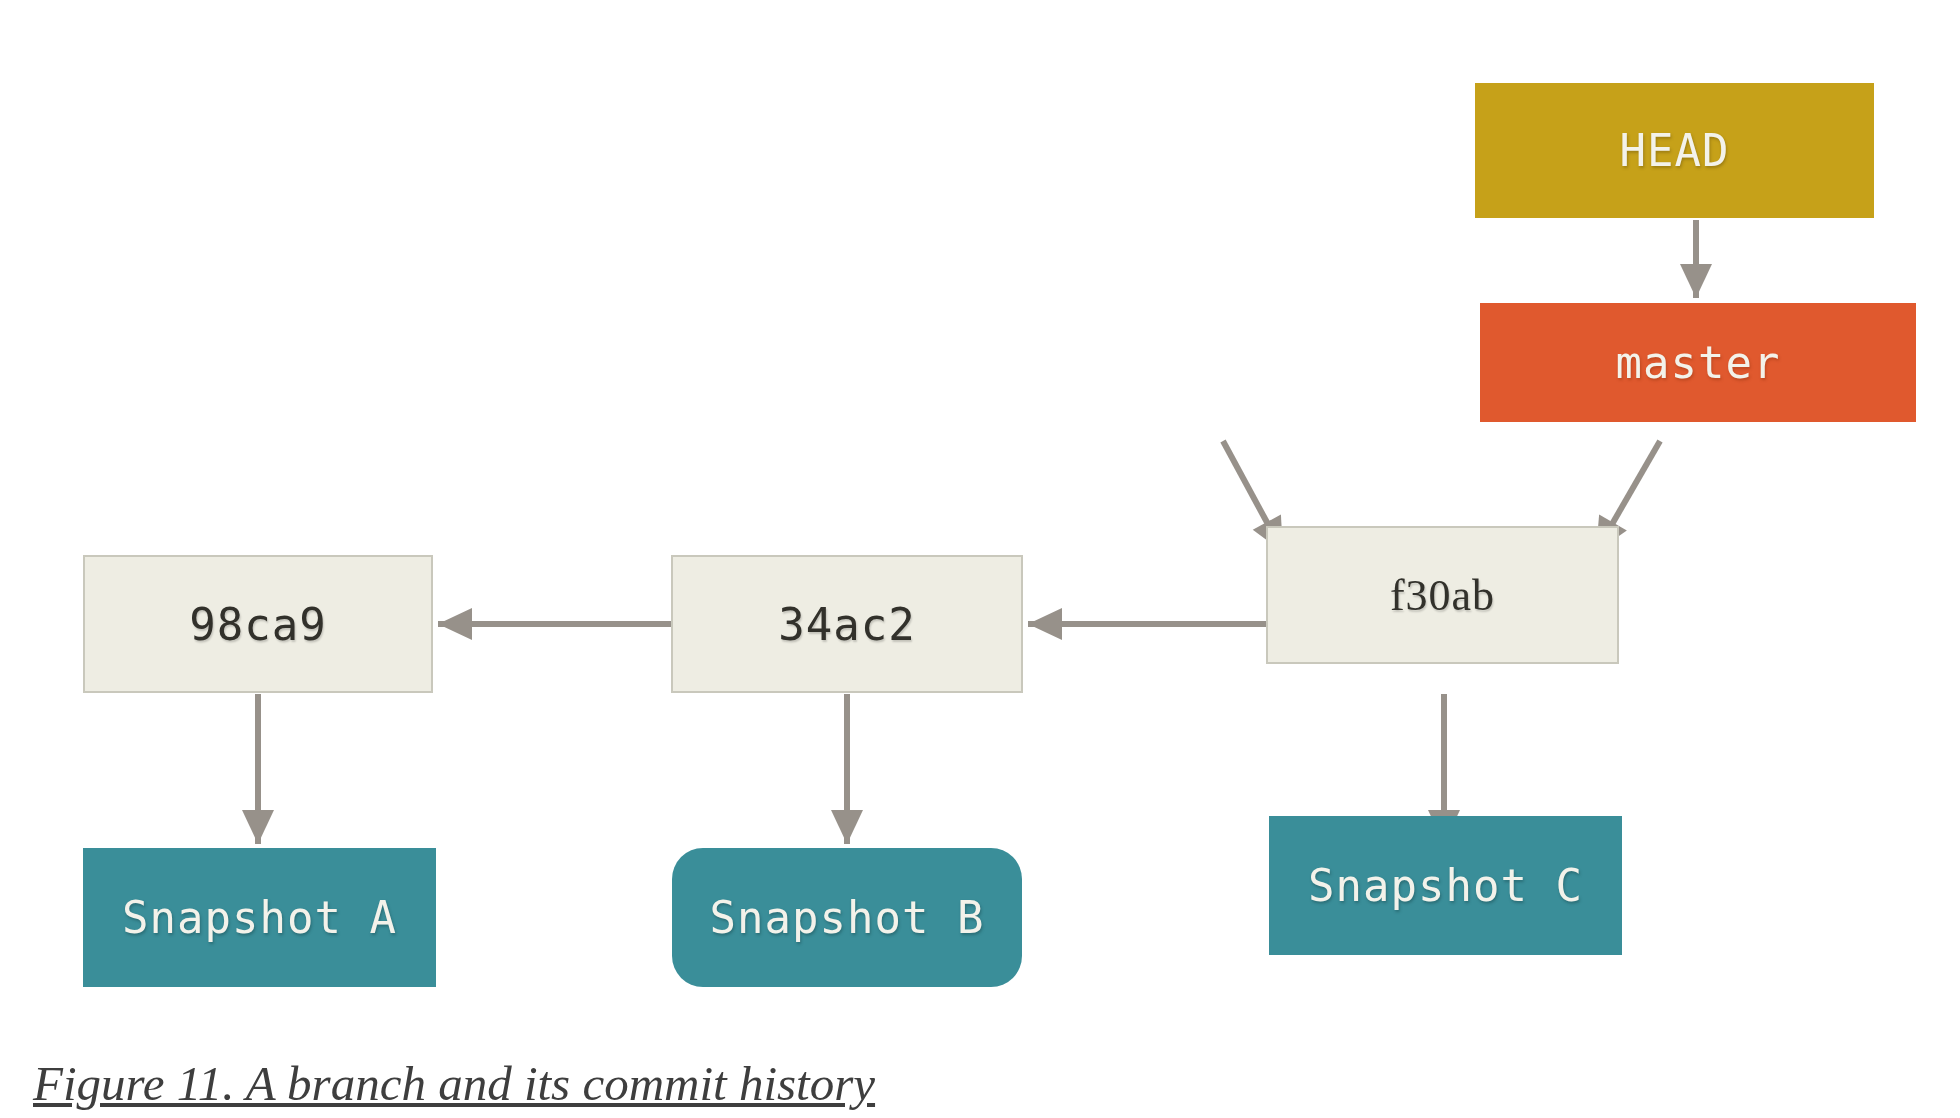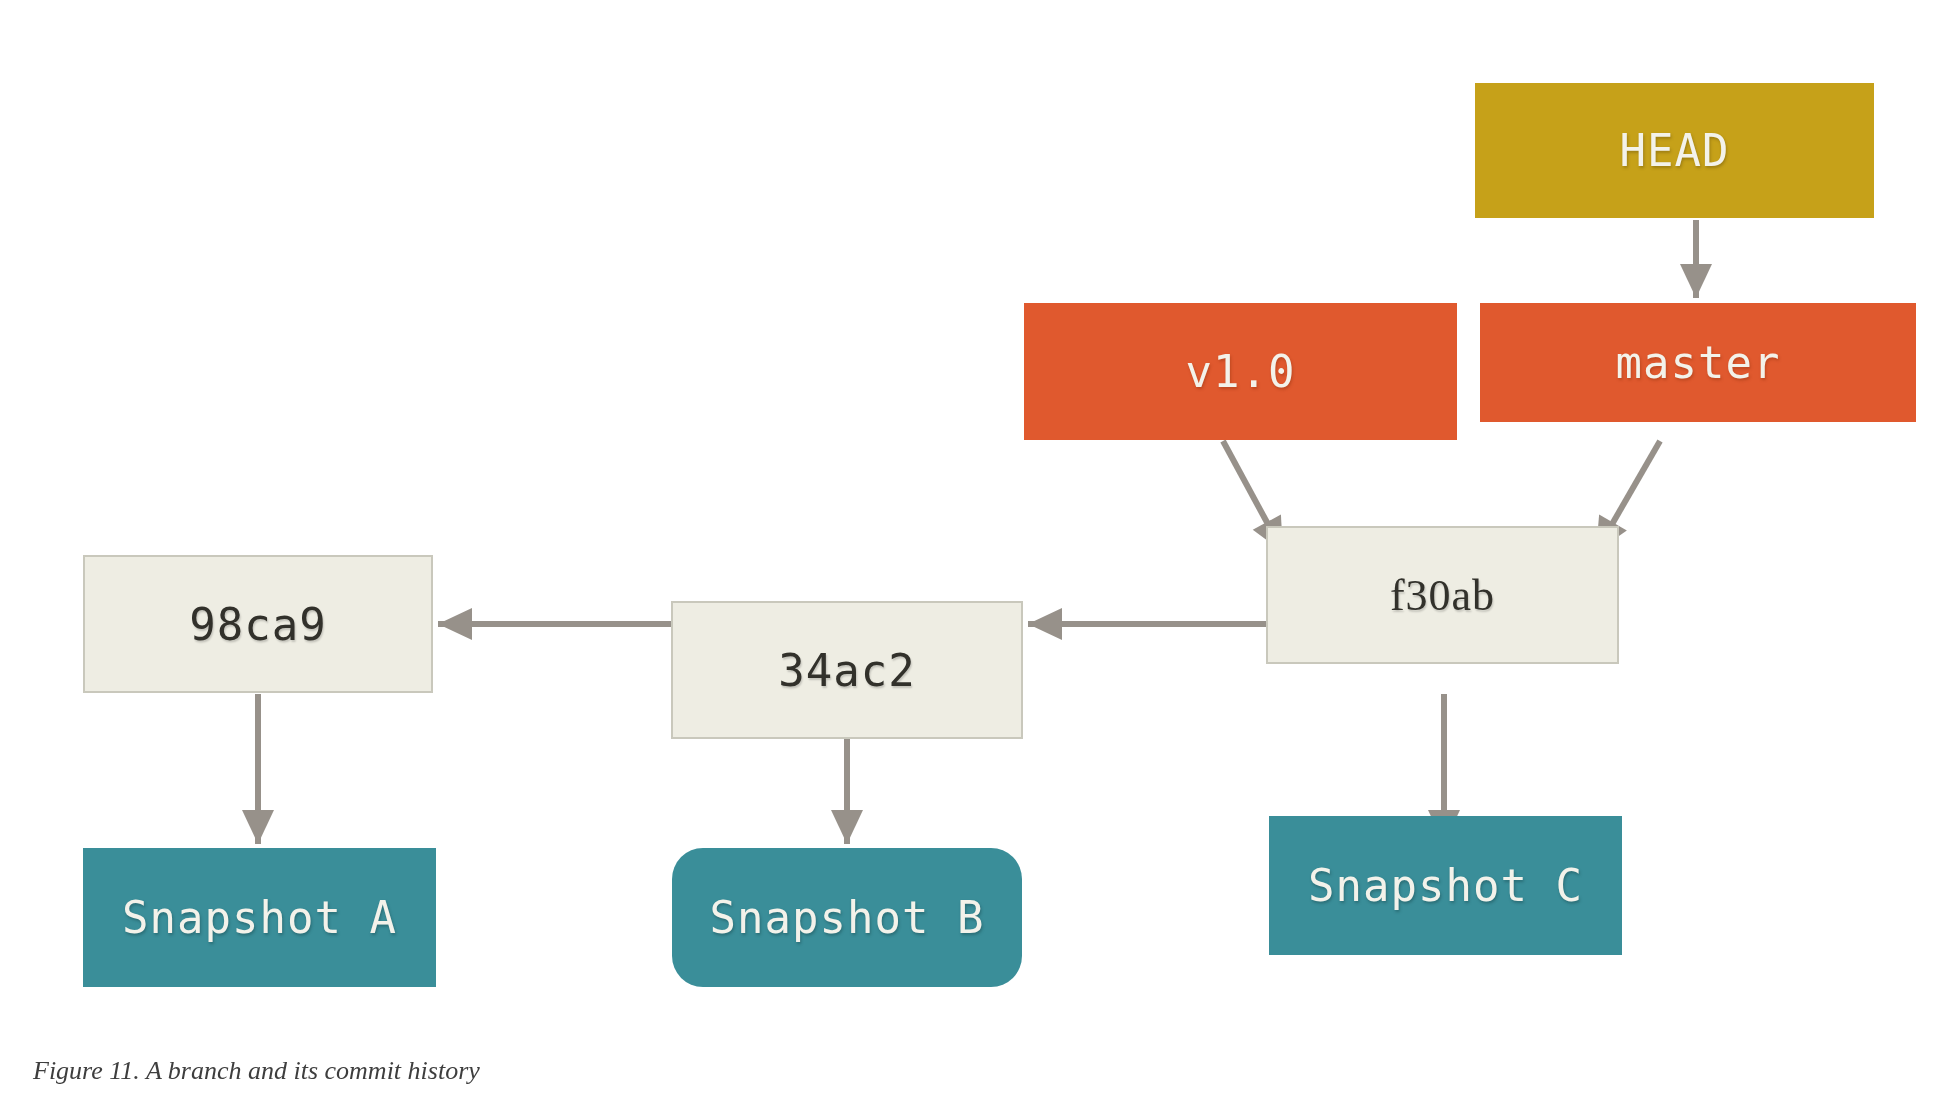--- a/index.html
+++ b/index.html
@@ -60,36 +60,37 @@
   .node.snapshot {
     background: var(--snapshot-fill, #3a8e99);
     color: var(--light-text, #f3f2ea);
     text-shadow: 1px 2px 3px rgba(20, 60, 65, 0.4);
   }
   
   #node-head   { left: 1475px; top:  83px; width: 399px; height: 135px; }
   #node-v1     { left: 1024px; top: 303px; width: 433px; height: 137px; }
   #node-master { left: 1480px; top: 303px; width: 436px; height: 119px; }
   #node-c1     { left:   83px; top: 555px; width: 350px; height: 138px; }
-  #node-c2     { left:  671px; top: 555px; width: 352px; height: 138px; margin-top: 46px; }
+  #node-c2     { left:  671px; top: 555px; width: 352px; height: 138px; }
   #node-c3     { left: 1266px; top: 526px; width: 353px; height: 138px; font-family: Liberation Serif, serif; }
   #node-s1     { left:   83px; top: 848px; width: 353px; height: 139px; }
   #node-s2     { left:  672px; top: 848px; width: 350px; height: 139px; border-radius: 31px; }
   #node-s3     { left: 1269px; top: 816px; width: 353px; height: 139px; }
 
   #figure-caption {
     position: absolute;
     left: 33px;
     top: 1055px;
     font-family: "Liberation Serif", "DejaVu Serif", serif;
     font-style: italic;
-    font-size: 26px;
+    font-size: 49px;
     line-height: 1.2;
     color: var(--caption-text, #3e3e3e);
     white-space: pre;
+    text-decoration: underline;
   }
 </style>
 </head>
 <body>
 
 <div id="canvas">
 
   <svg id="arrow-layer" viewBox="0 0 1960 1118" xmlns="http://www.w3.org/2000/svg">
     <defs>
       <marker id="ah" viewBox="0 0 38 36" refX="36" refY="18" markerWidth="38" markerHeight="36" markerUnits="userSpaceOnUse" orient="auto">
@@ -101,21 +102,20 @@
     <line class="arrow-line" x1="1660" y1="441" x2="1596" y2="552" marker-end="url(#ah)"></line>
     <line class="arrow-line" x1="671" y1="624" x2="438" y2="624" marker-end="url(#ah)"></line>
     <line class="arrow-line" x1="1266" y1="624" x2="1028" y2="624" marker-end="url(#ah)"></line>
     <line class="arrow-line" x1="258" y1="694" x2="258" y2="844" marker-end="url(#ah)"></line>
     <line class="arrow-line" x1="847" y1="694" x2="847" y2="844" marker-end="url(#ah)"></line>
     <line class="arrow-line" x1="1444" y1="694" x2="1444" y2="844" marker-end="url(#ah)"></line>
   </svg>
 
   <div class="node head" id="node-head">HEAD</div>
 
-  <div class="node ref" id="node-v1">v1.0</div>
 
   <div class="node ref" id="node-master">master</div>
 
   <div class="node commit" id="node-c1">98ca9</div>
 
   <div class="node commit" id="node-c2">34ac2</div>
 
   <div class="node commit" id="node-c3">f30ab</div>
 
   <div class="node snapshot" id="node-s1">Snapshot A</div>

